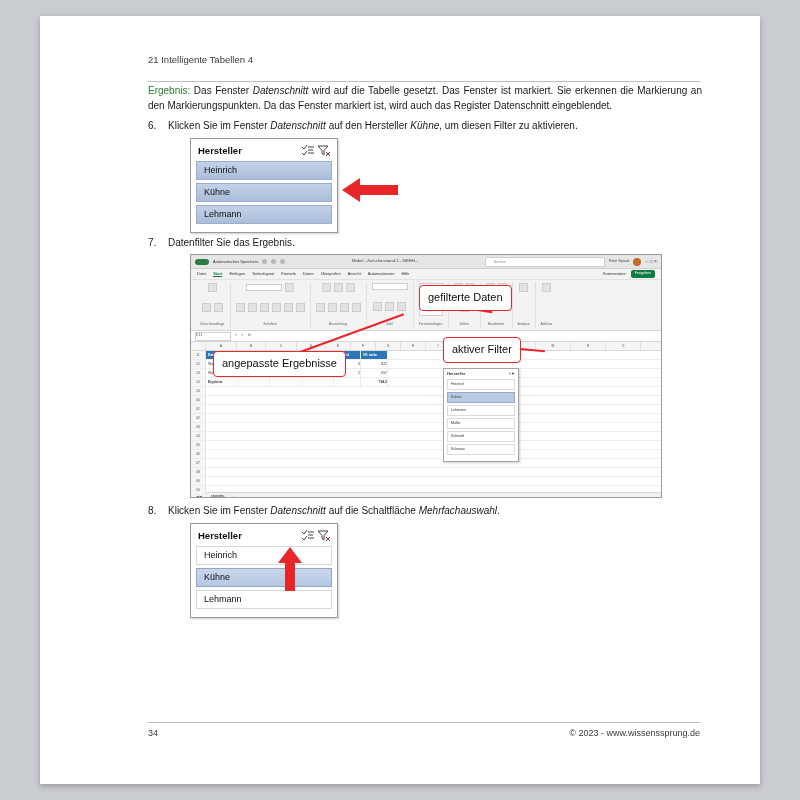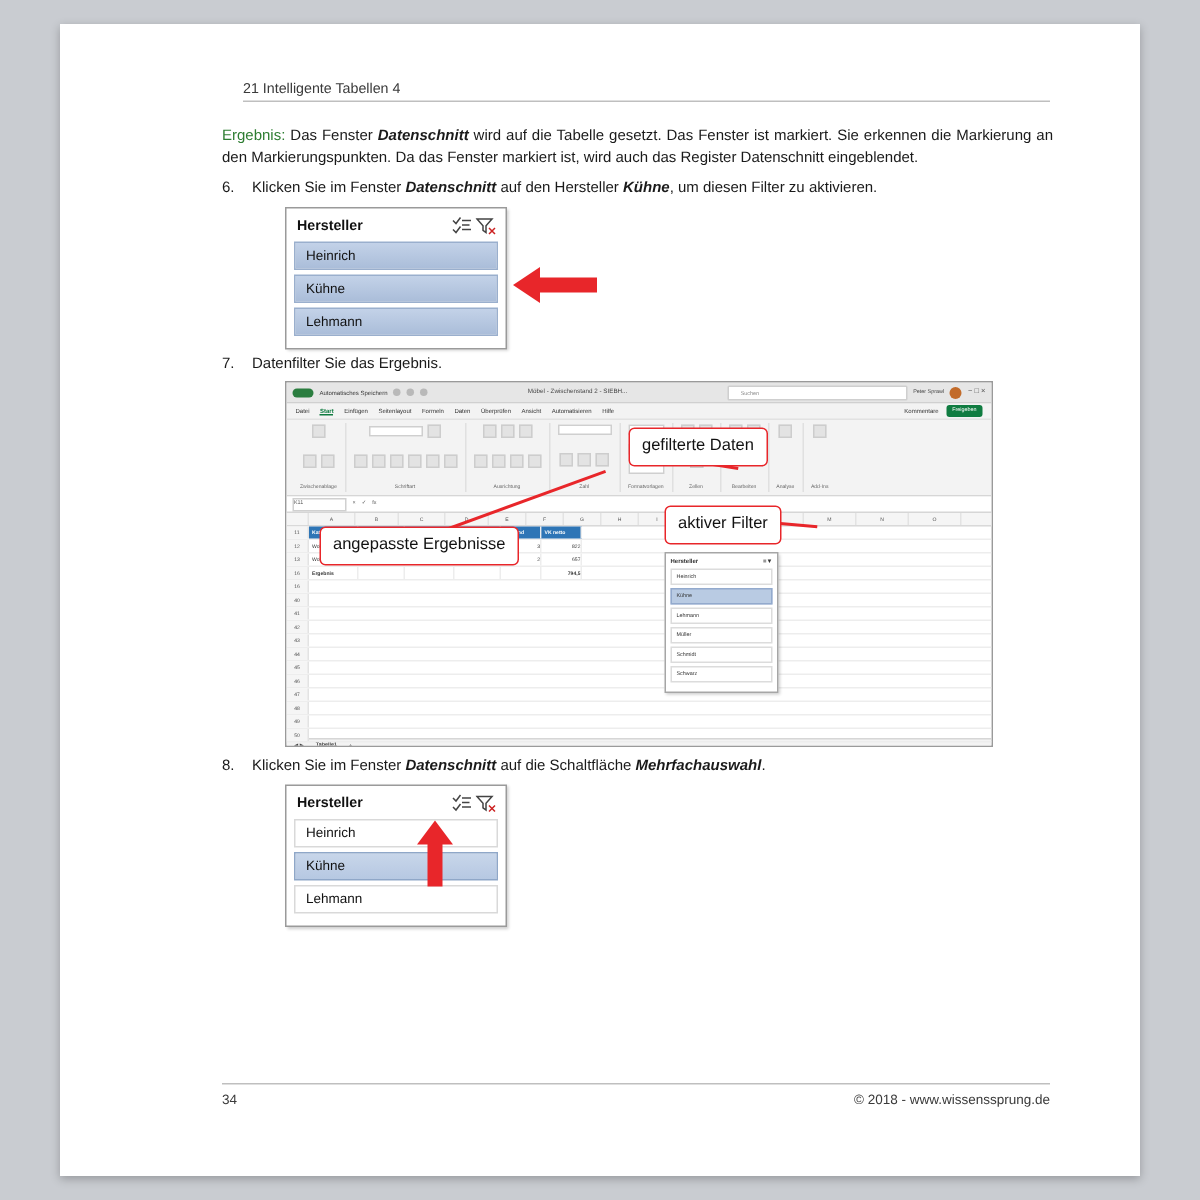--- a/index.html
+++ b/index.html
@@ -14,40 +14,40 @@
     left:40px;top:16px;
     width:720px;height:768px;
     background:#ffffff;
     box-shadow:0 2px 6px rgba(0,0,0,.25);
   }
   .page-inner{
     position:absolute;
     left:0;top:0;right:0;bottom:0;
   }
   .header{
-    position:absolute;left:122px;top:38px;right:60px;
+    position:absolute;left:108px;top:38px;right:60px;
     font-size:9.5px;color:#3a3a3a;
-    padding-bottom:2px;
+    padding-bottom:16px;
     border-bottom:1px solid #bfbfbf;
   }
   .footer{
     position:absolute;left:108px;right:60px;top:706px;
     border-top:1px solid #bfbfbf;
     padding-top:5px;
     font-size:9px;color:#3a3a3a;
     display:flex;justify-content:space-between;
   }
   .body{
     position:absolute;left:108px;top:68px;right:58px;
     font-size:10px;color:#1a1a1a;line-height:1.45;
   }
   .para{margin:0 0 4px 0;text-align:justify;}
   .green{color:#2e7d32;font-weight:normal;}
   .blue{color:#2b6cb0;font-weight:bold;}
-  .bi{font-weight:bold;font-style:italic;}
+  .bi{font-weight:normal;font-style:italic;}
   .step{display:flex;gap:6px;margin:6px 0 4px 0;}
   .step-num{width:14px;flex:none;}
   .step-txt{flex:1;}
 
   
   .slicer{
     border:1px solid #9a9a9a;
     background:#ffffff;
     width:146px;
     box-shadow:1px 1px 2px rgba(0,0,0,.2);
@@ -525,17 +525,17 @@
           <div class="head"></div>
             <div class="shaft"></div>
         </div>
       </div>
 
 
     </div>
 
     <div class="footer">
       <span>34</span>
-      <span>© 2018 - www.wissenssprung.de</span>
+      <span>© 2023 - www.wissenssprung.de</span>
     </div>
 
   </div>
 </div>
 
 </body></html>

